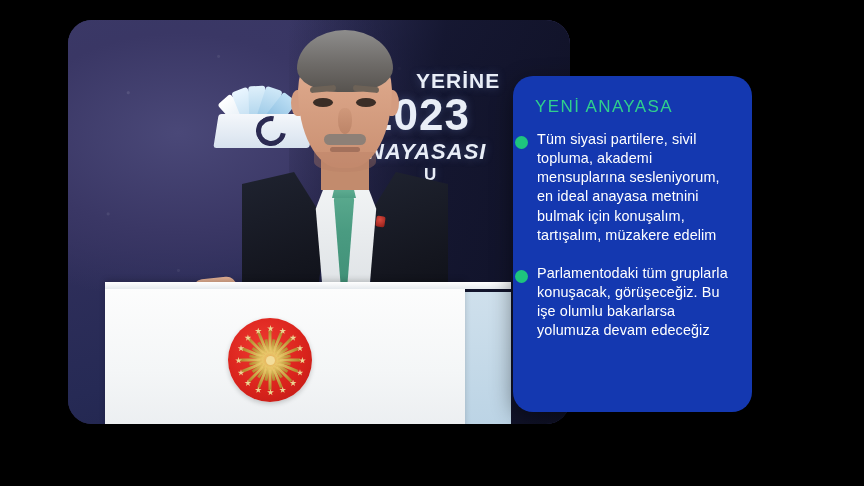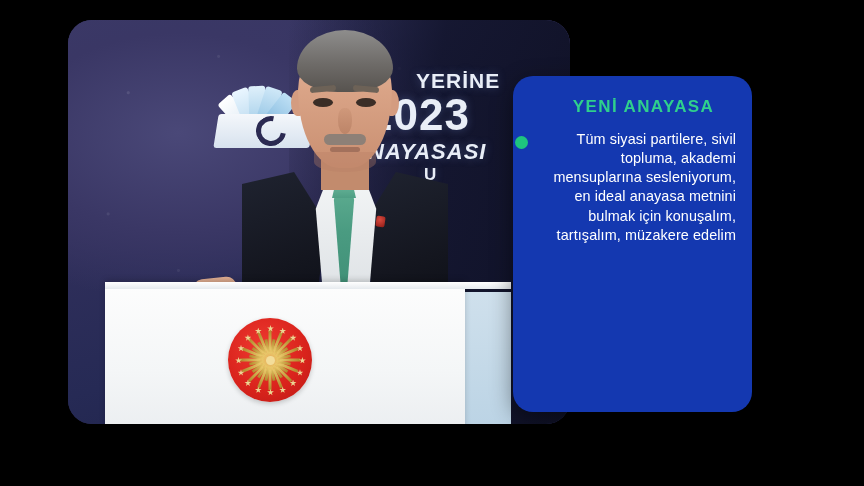--- a/index.html
+++ b/index.html
@@ -186,34 +186,33 @@
     clip-path:polygon(50% 0,61% 35%,98% 35%,68% 57%,79% 91%,50% 70%,21% 91%,32% 57%,2% 35%,39% 35%);
   }
 
   
   .card{
     position:absolute; left:513px; top:76px; width:239px; height:336px;
     background:#1438b0; border-radius:20px;
     box-shadow:0 6px 22px rgba(0,0,0,.45);
   }
   .card-title{
-    color:#2fd08c; font-size:17px; font-weight:700;
-    letter-spacing:1.4px; padding:21px 0 0 22px;text-align:center;
+    color:#2fd08c; font-size:17px; font-weight:400;
+    letter-spacing:1.4px; padding:21px 0 0 22px;
   }
   .bullets{ padding:13px 16px 0 16px; }
   .bullet{ position:relative; margin-bottom:19px; }
   .dot{
     position:absolute; left:-14px; top:6px; width:13px; height:13px;
     border-radius:50%; background:#1ec47e;
   }
   .btxt{
     display:block; padding-left:8px;
     color:#ffffff; font-size:14.4px; line-height:1.33;
     letter-spacing:.1px;
-    text-align:right;
   }
 </style>
 </head>
 <body>
 
 <div id="stage">
 
   <div class="photo">
 
     <div class="backdrop"></div>
@@ -320,16 +319,20 @@
 
   </div>
 
   <div class="card">
     <div class="card-title">YENİ ANAYASA</div>
     <div class="bullets" id="bullets">
         <div class="bullet">
           <span class="dot"></span>
           <span class="btxt">Tüm siyasi partilere, sivil topluma, akademi mensuplarına sesleniyorum, en ideal anayasa metnini bulmak için konuşalım, tartışalım, müzakere edelim</span>
         </div>
+        <div class="bullet">
+          <span class="dot"></span>
+          <span class="btxt">Parlamentodaki tüm gruplarla konuşacak, görüşeceğiz. Bu işe olumlu bakarlarsa yolumuza devam edeceğiz</span>
+        </div>
       </div>
   </div>
 
 </div>
 
 </body></html>

